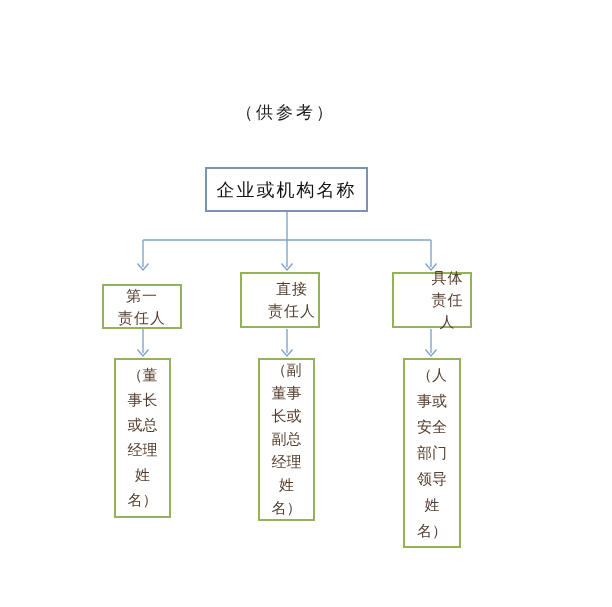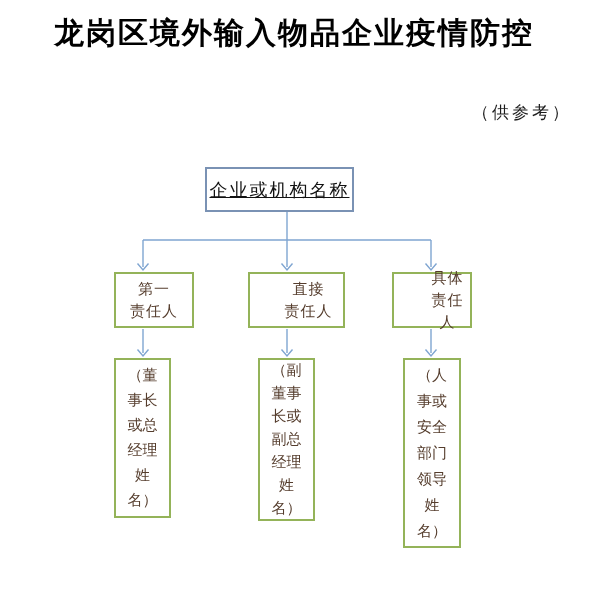--- a/index.html
+++ b/index.html
@@ -21,21 +21,21 @@
     font-size: 30px;
     line-height: 41px;
     letter-spacing: 2px;
     color: #000000;
   }
   .subtitle {
     position: absolute;
     left: 0;
     top: 101px;
     width: 572px;
-    text-align: right;
+    text-align: center;
     font-size: 17px;
     letter-spacing: 3px;
     color: #1c1c1c;
   }
   .box {
     position: absolute;
     box-sizing: border-box;
     background: #ffffff;
     display: flex;
     align-items: center;
@@ -73,21 +73,20 @@
     stroke-width: 1.4;
     fill: none;
   }
 </style>
 </head>
 <body>
 
 <div class="page">
 
   <div class="title">
-    <div>龙岗区境外输入物品企业疫情防控</div>
   </div>
 
   <div class="subtitle">（供参考）</div>
 
   <svg class="connectors" width="612" height="607" viewBox="0 0 612 607">
     <line x1="287" y1="212" x2="287" y2="240"></line>
     <line x1="143" y1="240" x2="431" y2="240"></line>
 
     <line x1="143" y1="240" x2="143" y2="267"></line>
     <polyline points="137.5,263.5 143,270 148.5,263.5"></polyline>
@@ -101,26 +100,26 @@
     <line x1="143" y1="329" x2="143" y2="353"></line>
     <polyline points="137.5,349.5 143,356 148.5,349.5"></polyline>
 
     <line x1="287" y1="329" x2="287" y2="353"></line>
     <polyline points="281.5,349.5 287,356 292.5,349.5"></polyline>
 
     <line x1="431" y1="329" x2="431" y2="353"></line>
     <polyline points="425.5,349.5 431,356 436.5,349.5"></polyline>
   </svg>
 
-  <div class="box root-box" style="left:205px; top:167px; width:149px; height:45px;text-decoration:underline;">企业或机构名称</div>
+  <div class="box root-box" style="left:205px; top:167px; width:163px; height:45px;">企业或机构名称</div>
 
-  <div class="box role-box" style="left:102px; top:272px; width:80px; height:56px;margin-left:12px;">第一
+  <div class="box role-box" style="left:102px; top:284px; width:80px; height:45px;">第一
 责任人</div>
 
-  <div class="box role-box" style="left:248px; top:272px; width:97px; height:56px;padding-left:24px;">直接
+  <div class="box role-box" style="left:240px; top:272px; width:80px; height:56px;padding-left:24px;">直接
 责任人</div>
 
   <div class="box role-box" style="left:392px; top:272px; width:80px; height:56px;padding-left:31px;">具体
 责任人</div>
 
   <div class="box holder-box" style="left:114px; top:358px; width:57px; height:160px; line-height:25px;">（董
 事长
 或总
 经理
 姓

